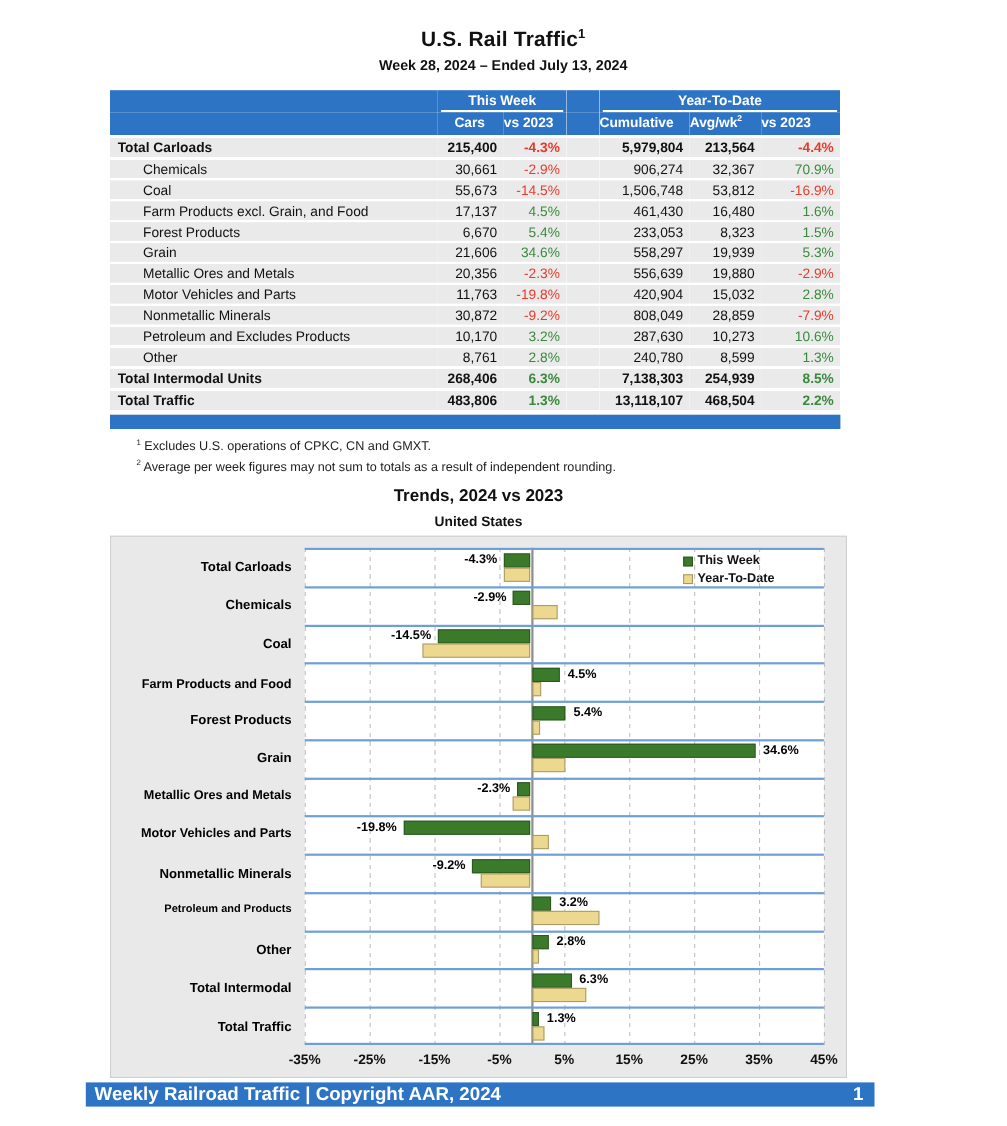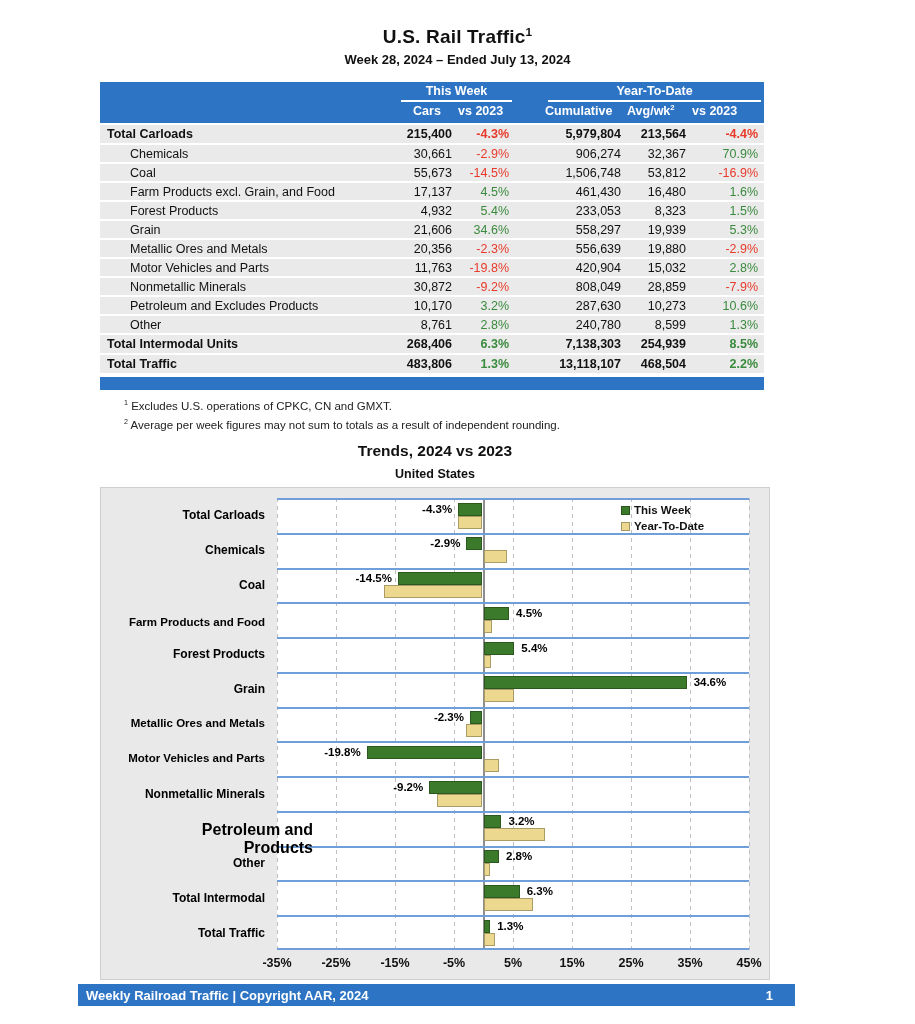--- a/index.html
+++ b/index.html
@@ -57,23 +57,23 @@
   .cat-label { position:absolute; left:0; width:164px; text-align:right; font-size:12px;
                font-weight:bold; color:#000; }
   .x-tick { position:absolute; width:60px; text-align:center; font-size:12.5px; font-weight:bold; }
   .legend { position:absolute; left:344px; top:4px; }
   .legend-item { display:flex; align-items:center; height:16px; }
   .legend-swatch { width:9px; height:9px; margin-right:4px; border:1px solid rgba(0,0,0,0.3); }
   .legend-text { font-size:11.5px; font-weight:bold; }
 
   
   .footer-bar { position:absolute; top:984px; left:78px; width:717px; height:22px;
-                background:#2e74c4; color:#fff; font-size:13px; font-weight:bold;
+                background:#2e74c4; color:#fff; font-size:17px; font-weight:bold;
                 display:flex; justify-content:space-between; align-items:center;
-                padding:0 22px 0 8px; }
+                padding:0 10px 0 8px; }
 </style>
 </head>
 <body>
 
 <div class="page">
 
   <div class="doc-title"><span>U.S. Rail Traffic</span><sup>1</sup></div>
   <div class="doc-subtitle">Week 28, 2024 – Ended July 13, 2024</div>
 
   <div class="table-wrap">
@@ -140,21 +140,21 @@
             <td class="lbl">Farm Products excl. Grain, and Food</td>
             <td class="num">17,137</td>
             <td class="num pos">4.5%</td>
             <td></td>
             <td class="num">461,430</td>
             <td class="num">16,480</td>
             <td class="num pos">1.6%</td>
           </tr>
           <tr>
             <td class="lbl">Forest Products</td>
-            <td class="num">4,932</td>
+            <td class="num">6,670</td>
             <td class="num pos">5.4%</td>
             <td></td>
             <td class="num">233,053</td>
             <td class="num">8,323</td>
             <td class="num pos">1.5%</td>
           </tr>
           <tr>
             <td class="lbl">Grain</td>
             <td class="num">21,606</td>
             <td class="num pos">34.6%</td>
@@ -317,21 +317,21 @@
       </div>
   <div class="cat-label" style="top: 20.3846px; font-size: 12px;">Total Carloads</div>
       <div class="cat-label" style="top: 55.1538px; font-size: 12px;">Chemicals</div>
       <div class="cat-label" style="top: 89.9231px; font-size: 12px;">Coal</div>
       <div class="cat-label" style="top: 128px; font-size: 11.5px;">Farm Products and Food</div>
       <div class="cat-label" style="top: 159.462px; font-size: 12px;">Forest Products</div>
       <div class="cat-label" style="top: 194.231px; font-size: 12px;">Grain</div>
       <div class="cat-label" style="top: 229px; font-size: 11.5px;">Metallic Ores and Metals</div>
       <div class="cat-label" style="top: 263.769px; font-size: 11.5px;">Motor Vehicles and Parts</div>
       <div class="cat-label" style="top: 298.538px; font-size: 12px;">Nonmetallic Minerals</div>
-      <div class="cat-label" style="top: 333.308px; font-size: 16px; margin-left: 48px;">Petroleum and Products</div>
+      <div class="cat-label" style="top: 333.308px; font-size: 10px;">Petroleum and Products</div>
       <div class="cat-label" style="top: 368.077px; font-size: 12px;">Other</div>
       <div class="cat-label" style="top: 402.846px; font-size: 12px;">Total Intermodal</div>
       <div class="cat-label" style="top: 437.615px; font-size: 12px;">Total Traffic</div>
       <div class="x-tick" style="left: 146px; top: 468px;">-35%</div>
       <div class="x-tick" style="left: 205px; top: 468px;">-25%</div>
       <div class="x-tick" style="left: 264px; top: 468px;">-15%</div>
       <div class="x-tick" style="left: 323px; top: 468px;">-5%</div>
       <div class="x-tick" style="left: 382px; top: 468px;">5%</div>
       <div class="x-tick" style="left: 441px; top: 468px;">15%</div>
       <div class="x-tick" style="left: 500px; top: 468px;">25%</div>

